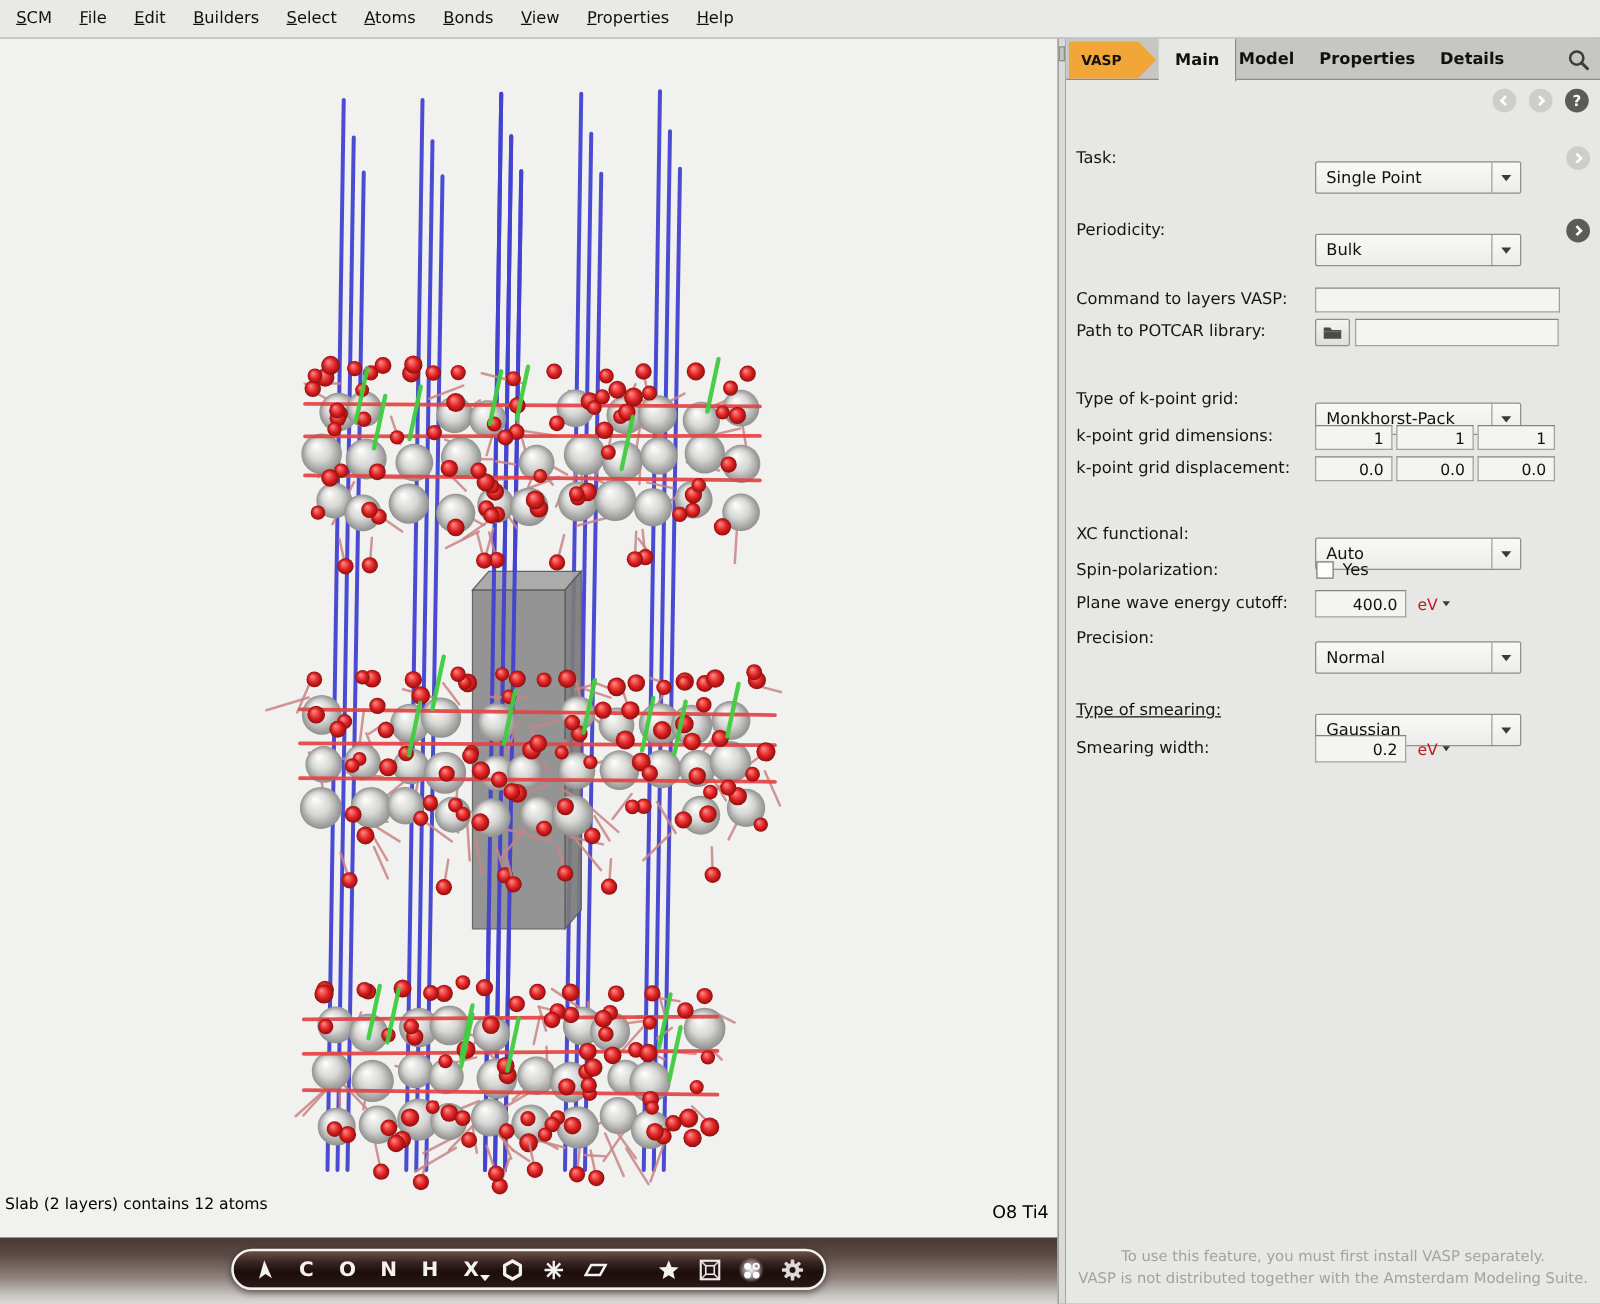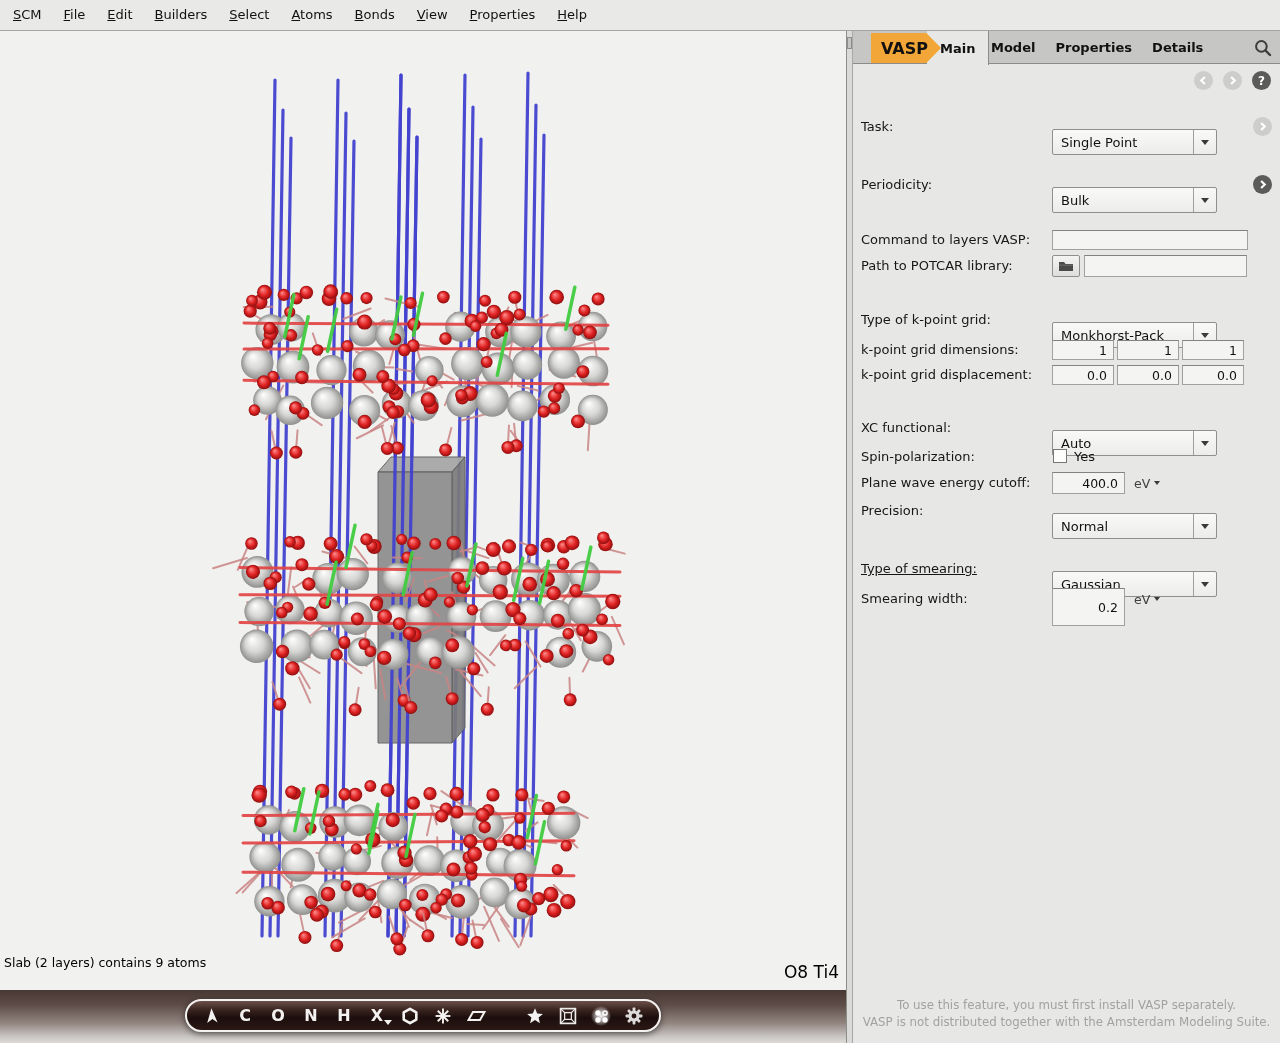--- a/index.html
+++ b/index.html
@@ -10,21 +10,21 @@
   
   .menubar { position:absolute; top:0; left:0; right:0; height:31px; background:#e9e9e7;
              border-bottom:1px solid #a5a5a3; display:flex; align-items:stretch; padding-left:2px; }
   .menu-item { padding:0 11px; line-height:30px; font-size:13px; cursor:default; }
   .menu-item u { text-decoration:underline; }
 
   
   .viewer { position:absolute; left:0; top:31px; width:846px; bottom:0; background:#f1f1ef; }
   .scene-svg { position:absolute; left:0; top:0; }
   .status-left { position:absolute; left:4px; top:924px; font-size:12.5px; color:#000; }
-  .status-right { position:absolute; right:7px; top:931px; font-size:17px; color:#000; }
+  .status-right { position:absolute; right:7px; top:931px; font-size:14px; color:#000; }
 
   .strip { position:absolute; left:0; right:0; bottom:0; height:53px;
            background:linear-gradient(180deg,#483834 0%,#5d4c47 28%,#91847f 62%,#c9c6c4 88%,#dddbd9 100%); }
   .pill { position:absolute; left:185px; top:9px; width:476px; height:33px; border-radius:17px;
           background:linear-gradient(180deg,#6b504a 0%,#38221e 32%,#1b0e0c 58%,#2b1815 100%);
           border:2px solid #f4f2f1; box-shadow:0 2px 6px rgba(0,0,0,.55);
           display:flex; align-items:center; padding:0 15px; gap:13px; }
   .tb-item { width:20px; height:20px; display:flex; align-items:center; justify-content:center;
              color:#f4f2f1; font-weight:bold; font-size:16px; position:relative; cursor:default; }
   .tb-item .caret { position:absolute; right:-5px; bottom:1px; width:0; height:0;
@@ -39,21 +39,21 @@
               border-left:1px solid #8d8d8b; border-right:1px solid #a8a8a6; }
   .splitter-grip { position:absolute; top:6px; left:0; width:5px; height:12px; background:#c4c4c2;
                    border:1px solid #8d8d8b; }
 
   
   .panel { position:absolute; left:853px; top:31px; right:0; bottom:0; background:#e7e7e5; font-size:13px; }
   .tabbar { position:absolute; top:0; left:0; right:0; height:33px; background:#c6c6c4;
             border-bottom:1px solid #8b8b89; }
   .vasp-tab { position:absolute; left:2px; top:2px; width:70px; height:30px; background:#f2a637;
               clip-path:polygon(0 0, 79% 0, 100% 50%, 79% 100%, 0 100%);
-              display:flex; align-items:center; padding-left:10px; font-weight:bold; font-size:16px; z-index:2;margin-left:16px; }
+              display:flex; align-items:center; padding-left:10px; font-weight:bold; font-size:11px; z-index:2; }
   .tab-active { position:absolute; left:74px; top:0; height:34px; background:#e7e7e5;
                 border-right:1px solid #8b8b89; display:flex; align-items:center;
                 padding:0 13px; font-weight:bold; z-index:1; }
   .tabs-rest { position:absolute; left:128px; top:0; height:33px; display:flex; align-items:center; }
   .tab { padding:0 10px; font-weight:bold; cursor:default; }
   .search-btn { position:absolute; right:7px; top:7px; width:20px; height:20px; cursor:pointer; }
 
   .navrow { position:absolute; top:40px; right:9px; display:flex; gap:10px; }
   .circ { width:19px; height:19px; border-radius:50%; display:flex; align-items:center;
           justify-content:center; color:#fff; font-weight:bold; font-size:12px; cursor:default; }
@@ -68,21 +68,21 @@
   .dd-val { flex:1; padding-left:8px; font-size:13px; white-space:nowrap; overflow:hidden; }
   .dd-btn { width:23px; align-self:stretch; border-left:1px solid #9f9f9d; display:flex;
             align-items:center; justify-content:center; }
   .tri { width:0; height:0; border-left:4px solid transparent; border-right:4px solid transparent;
          border-top:5px solid #3a3a38; }
   .tri.sm { border-left-width:3.5px; border-right-width:3.5px; border-top-width:4.5px; margin-left:4px; }
   .tin { background:#f4f4f2; border:1px solid #a0a09e; border-top-color:#82827f; font-size:12.5px;
          font-family:inherit; color:#111; padding:0 6px; outline:none; }
   .num { text-align:right; }
   .side-circ { position:absolute; left:400px; }
-  .unit { position:absolute; display:flex; align-items:center; font-size:12.5px; color:#404040;justify-content:center; }
+  .unit { position:absolute; display:flex; align-items:center; font-size:12.5px; color:#b91c1c;justify-content:center; }
   .chk { position:absolute; left:200px; width:14px; height:14px; background:#fdfdfc;
          border:1px solid #777; cursor:pointer; }
   .chk-lab { position:absolute; left:221px; font-size:13px; }
 
   .r-task   { top:83px;  height:26px; } .r-task .lab, .r-per .lab { line-height:26px; }
   .r-per    { top:141px; height:26px; }
   .r-cmd    { top:199px; height:20px; } .r-cmd .lab { line-height:20px; }
   .r-pot    { top:224px; height:22px; } .r-pot .lab { line-height:22px; }
   .r-kgrid  { top:276px; height:26px; } .r-kgrid .lab { line-height:26px; }
   .r-dims   { top:309px; height:20px; } .r-dims .lab, .r-disp .lab { line-height:20px; }
@@ -683,21 +683,21 @@
       <circle cx="461.6385171068832" cy="908.423952806741" r="6.5" fill="url(#gRed)"></circle>
       <line x1="300.29836586816236" y1="884.3834355287254" x2="304.95631705550477" y2="906.3834355287254" stroke="#c98585" stroke-width="2" opacity="0.85" stroke-linecap="round"></line>
       <circle cx="304.95631705550477" cy="906.3834355287254" r="6.5" fill="url(#gRed)"></circle>
       <line x1="389.368389373878" y1="885.8127838112414" x2="396.8580152376089" y2="907.8127838112414" stroke="#c98585" stroke-width="2" opacity="0.85" stroke-linecap="round"></line>
       <circle cx="396.8580152376089" cy="907.8127838112414" r="6.5" fill="url(#gRed)"></circle>
       <line x1="342.40719535620883" y1="892.6240709833801" x2="336.7400546898134" y2="914.6240709833801" stroke="#c98585" stroke-width="2" opacity="0.85" stroke-linecap="round"></line>
       <circle cx="336.7400546898134" cy="914.6240709833801" r="6.5" fill="url(#gRed)"></circle>
       <line x1="423.3127188771032" y1="882.8442406840622" x2="427.9450636780821" y2="904.8442406840622" stroke="#c98585" stroke-width="2" opacity="0.85" stroke-linecap="round"></line>
       <circle cx="427.9450636780821" cy="904.8442406840622" r="6.5" fill="url(#gRed)"></circle>
     </svg>
-  <div class="status-left">Slab (2 layers) contains 9 atoms</div>
+  <div class="status-left">Slab (2 layers) contains 12 atoms</div>
   <div class="status-right">O8 Ti4</div>
   <div class="strip">
     <div class="pill" id="toolbar-pill">
         <span class="tb-item">
           <svg viewBox="0 0 18 18" width="18" height="18">
             <path d="M8.4,1.2 L14.6,15.6 L9.4,12.1 L4.2,16 Z" fill="#f4f2f1"></path>
           </svg>
         </span>
         <span class="tb-item">C</span>
         <span class="tb-item">O</span>
@@ -915,21 +915,21 @@
     <div class="dd">
       <span class="dd-val">Gaussian</span>
       <span class="dd-btn">
           <i class="tri"></i>
         </span>
     </div>
   </div>
 
   <div class="row r-swid">
     <span class="lab">Smearing width:</span>
-    <input class="tin num" style="position: absolute; left: 199px; width: 73px; height: 38px;" value="0.2">
+    <input class="tin num" style="position: absolute; left: 199px; width: 73px; height: 22px;" value="0.2">
     <span class="unit" style="left:281px;top:0;height:22px">
       <span>eV</span>
         <i class="tri sm"></i>
     </span>
   </div>
 
   <div class="panel-footer">
     <div>To use this feature, you must first install VASP separately.</div>
     <div>VASP is not distributed together with the Amsterdam Modeling Suite.</div>
   </div>

